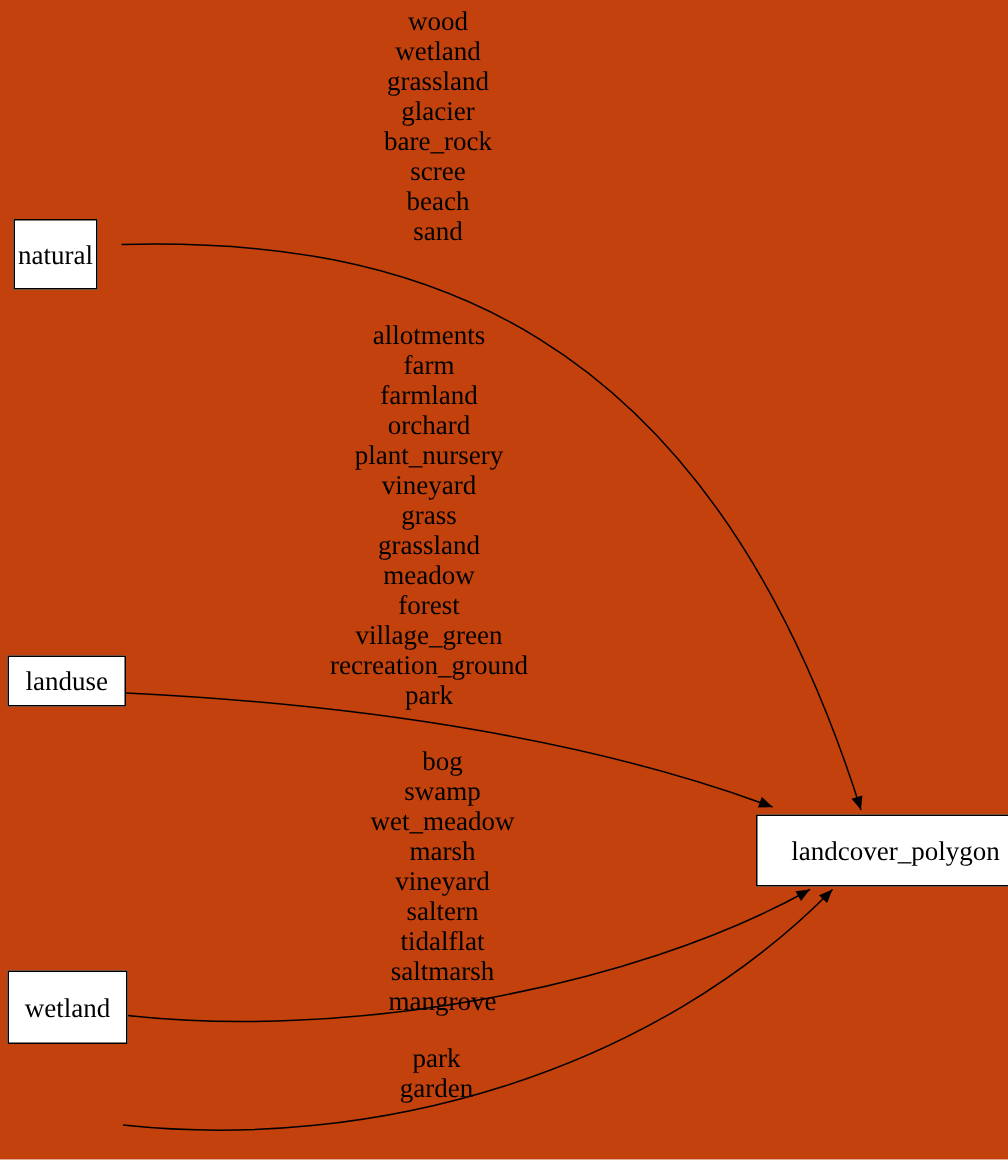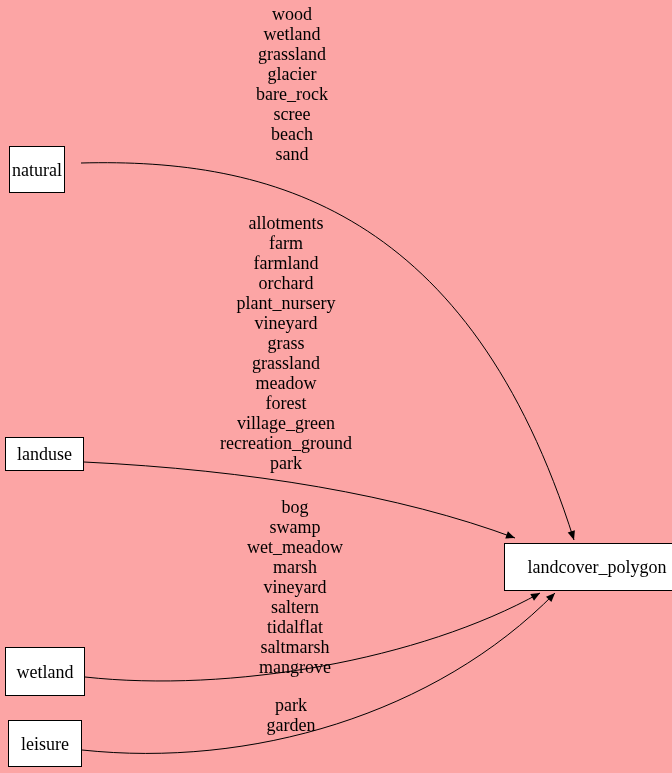--- a/index.html
+++ b/index.html
@@ -4,21 +4,21 @@
 <style>
   html, body {
     margin: 0;
     padding: 0;
     background: #ffffff;
   }
   #canvas {
     position: relative;
     width: 672px;
     height: 773px;
-    background: #fca5a5;
+    background: #c2410c;
     font-family: "Liberation Serif", "DejaVu Serif", serif;
     color: #000000;
     overflow: hidden;
   }
   #edges-svg {
     position: absolute;
     left: 0;
     top: 0;
     width: 672px;
     height: 773px;
@@ -107,21 +107,18 @@
   </div>
 
   <div class="node" style="left:5px; top:437px; width:79px; height:34px;">
     <span>landuse</span>
   </div>
 
   <div class="node" style="left:5px; top:647px; width:80px; height:49px;">
     <span>wetland</span>
   </div>
 
-  <div class="node" style="left:8px; top:720px; width:74px; height:47px;">
-    <span>leisure</span>
-  </div>
 
   <div class="node" style="left:504px; top:543px; width:186px; height:48px;">
     <span>landcover_polygon</span>
   </div>
 
 </div>
 
 </body></html>

